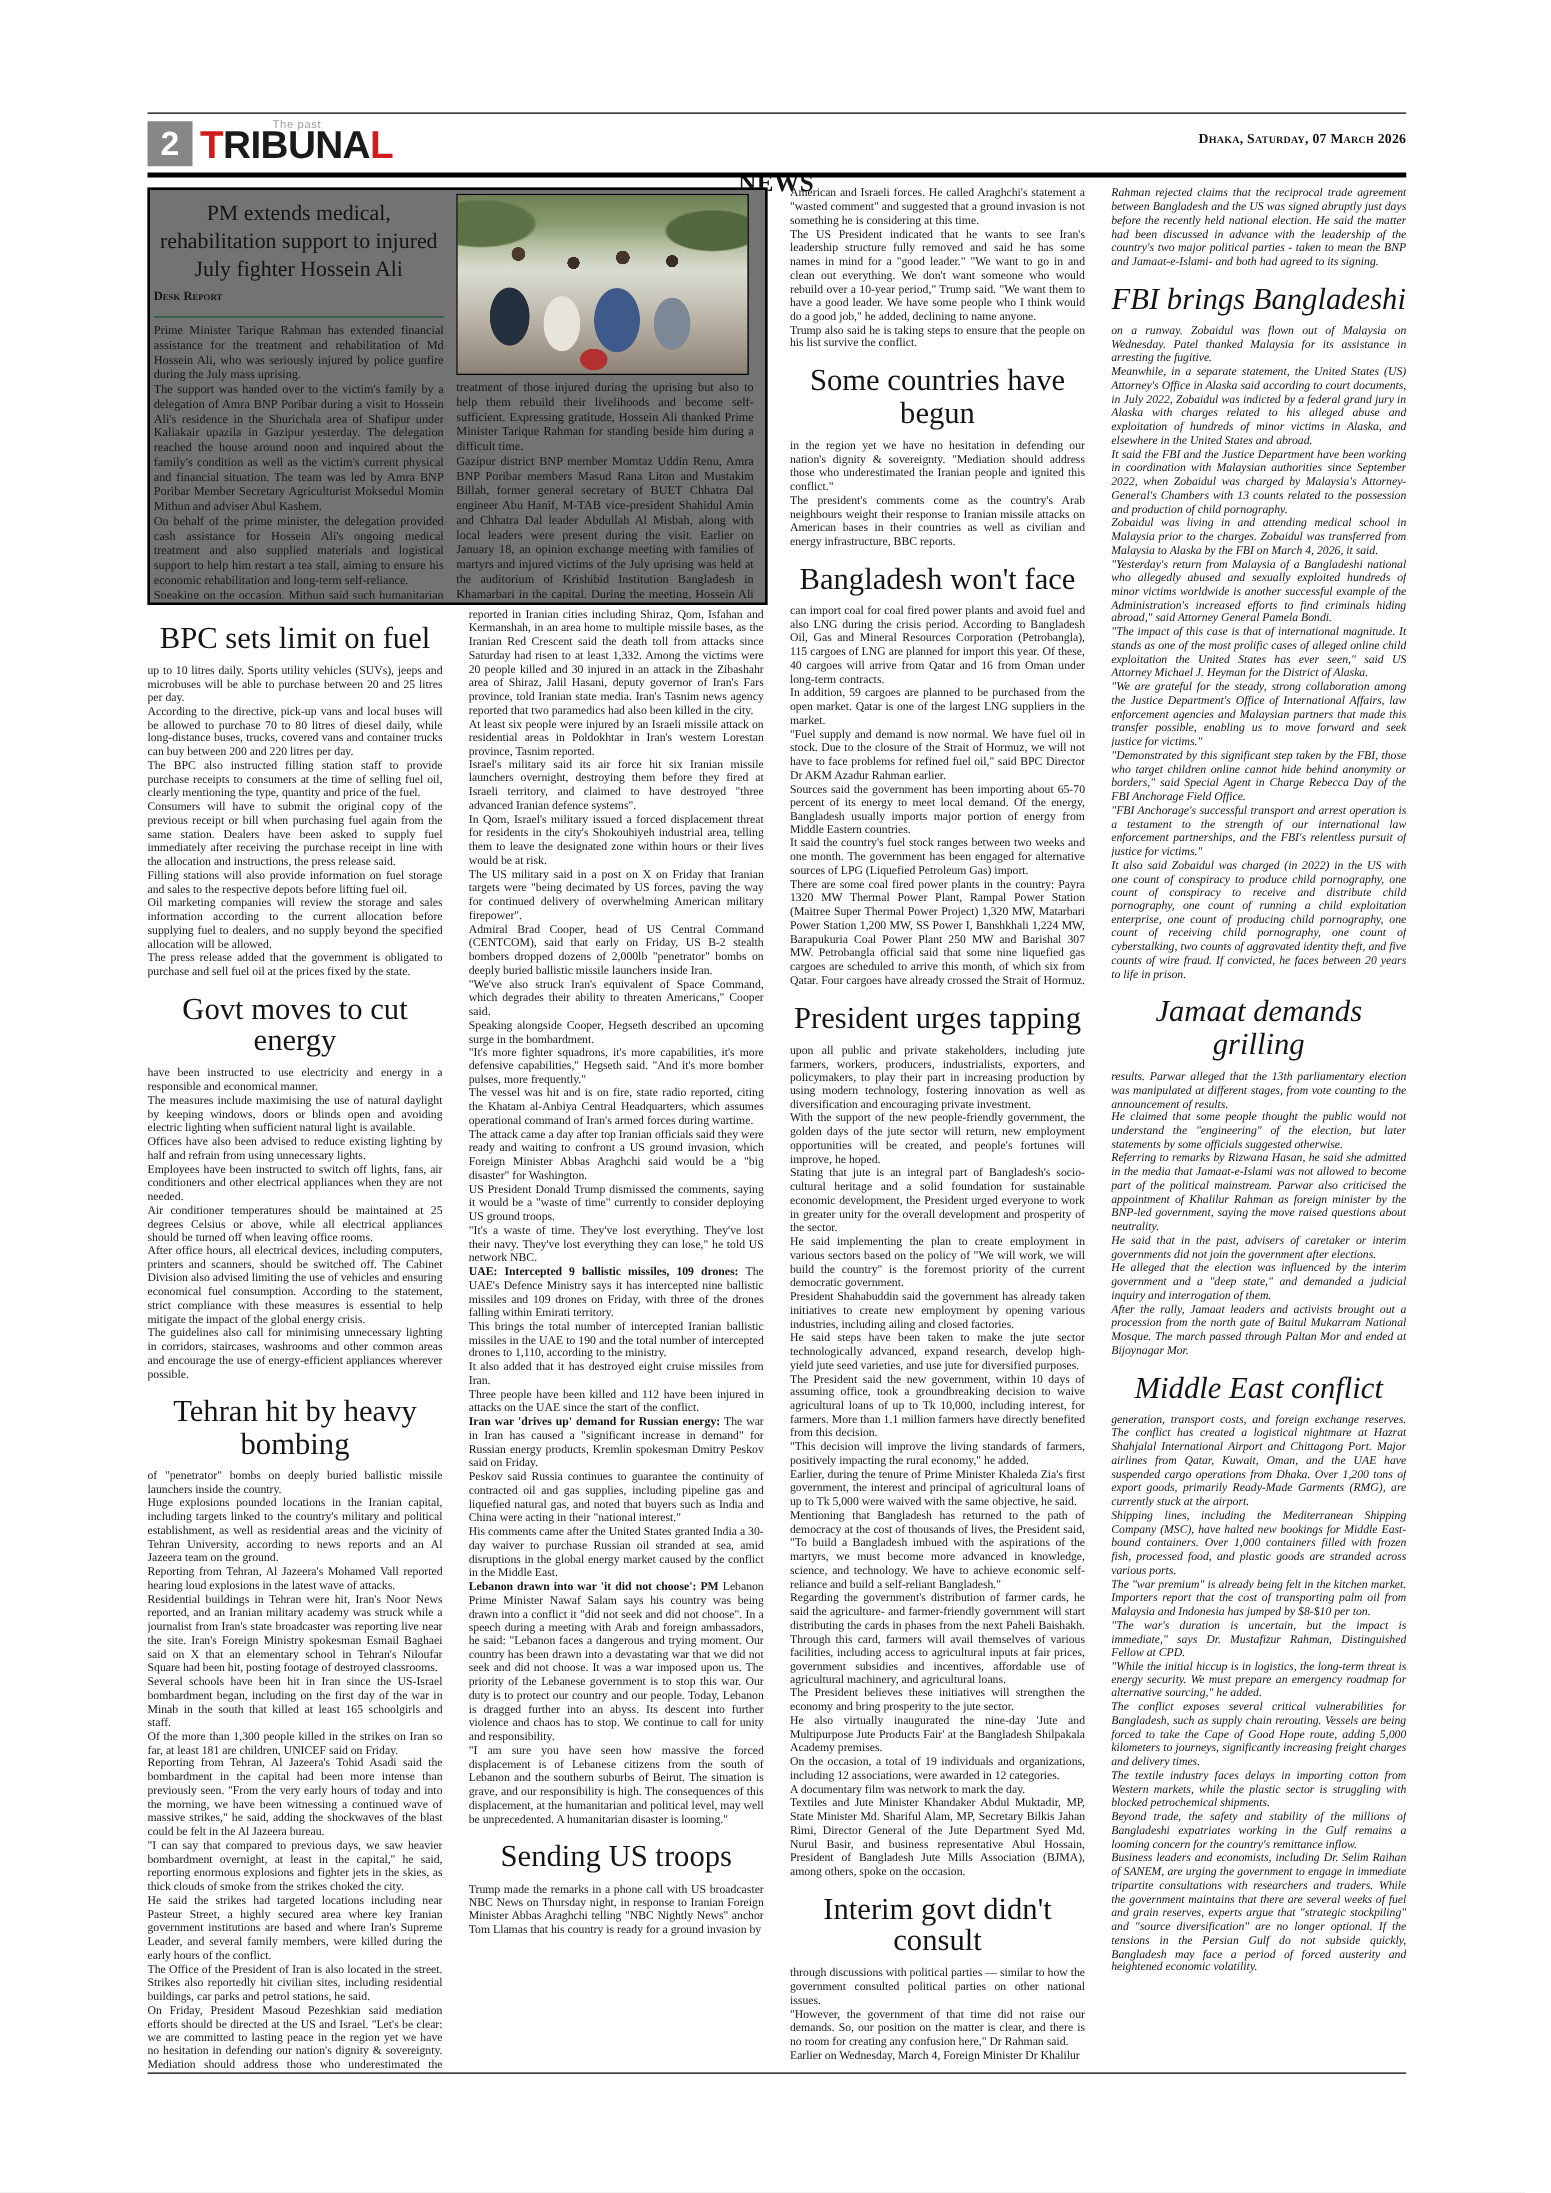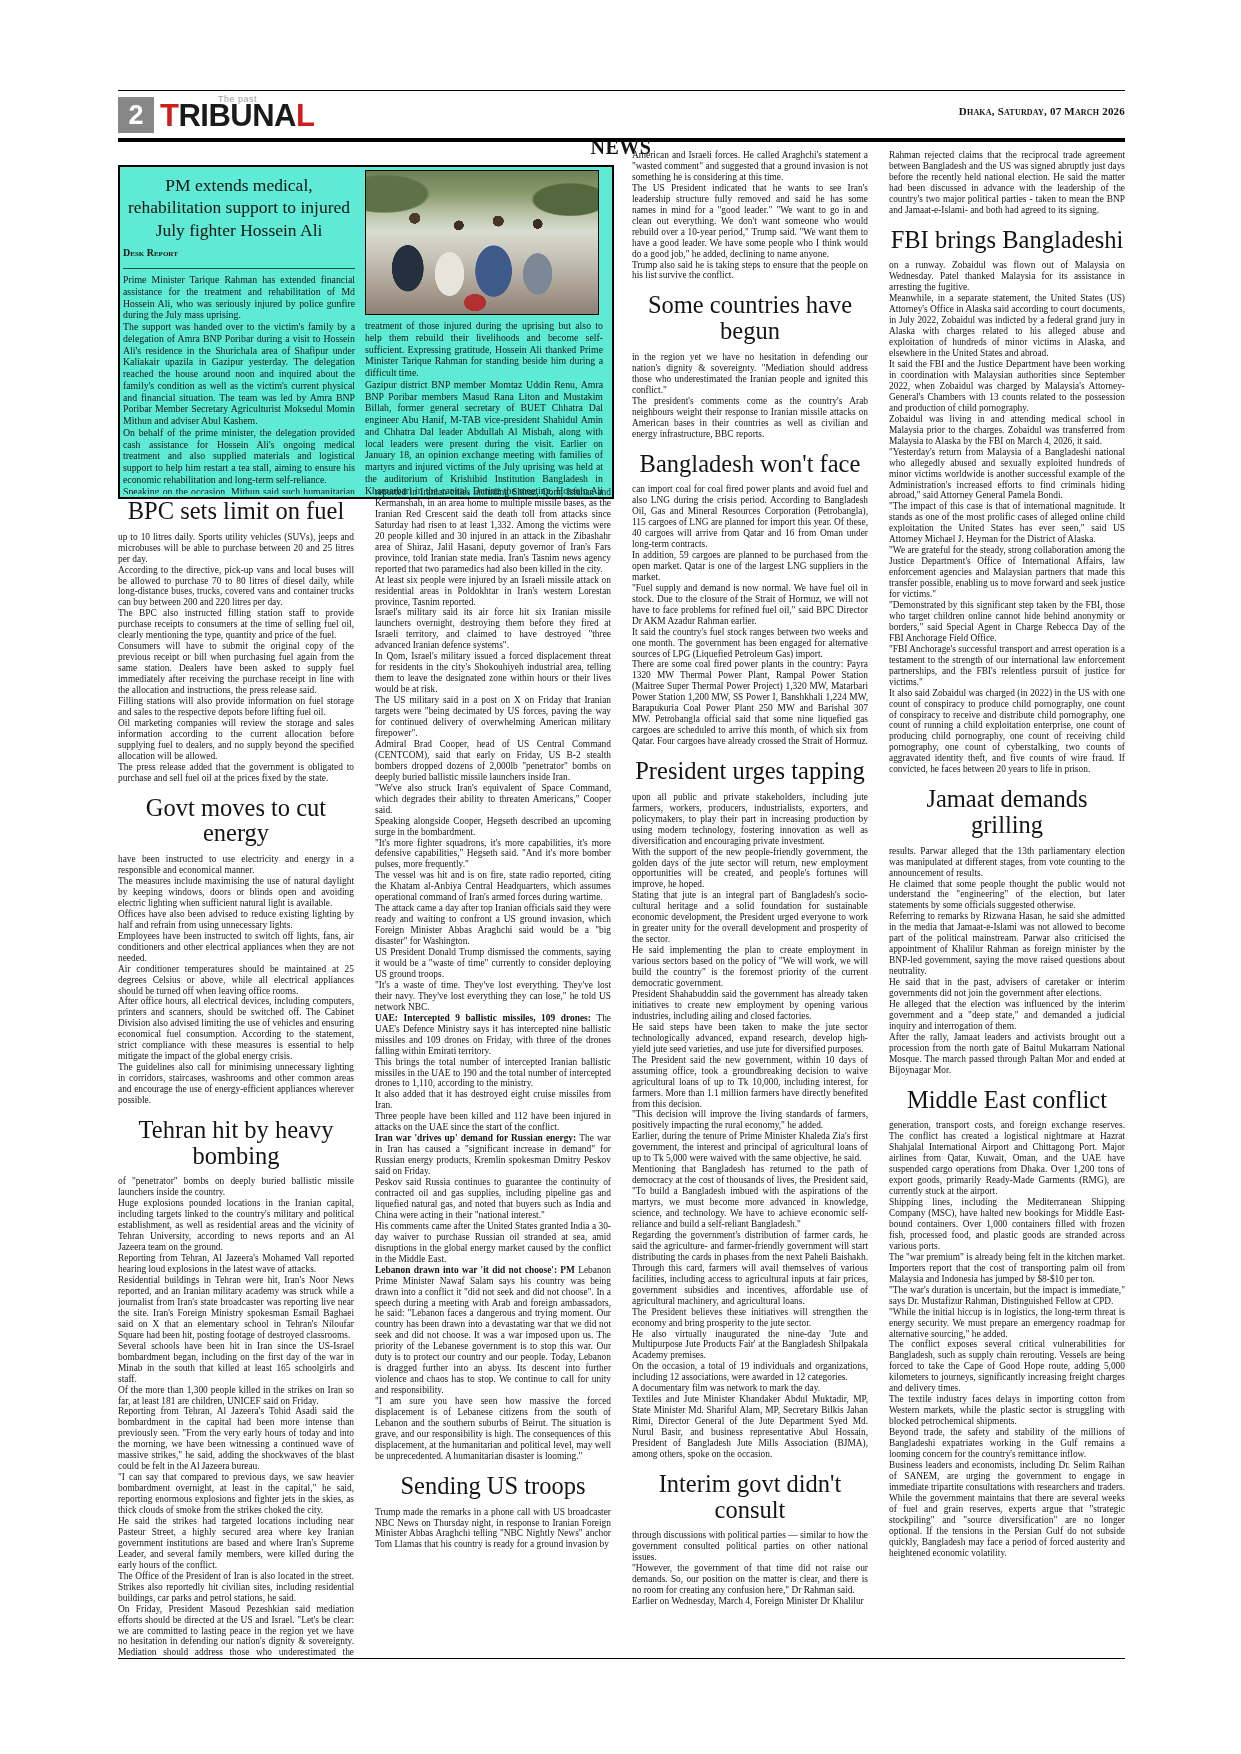--- a/index.html
+++ b/index.html
@@ -19,21 +19,21 @@
            font-weight:bold;font-size:20px;letter-spacing:.5px;margin-top:37px;}
   .dateline{position:absolute;left:790px;top:105px;width:335px;text-align:right;
            font-weight:bold;font-size:11px;font-variant:small-caps;letter-spacing:.2px;}
   
   .col{position:absolute;overflow:hidden;}
   .bp{margin:0;font-size:9.4px;line-height:1.165;text-align:justify;}
   .bp b{font-weight:bold;}
   .hl{font-size:24.5px;line-height:1.05;text-align:center;font-weight:400;margin:11px 0 8px;}
   
   .box{position:absolute;left:118px;top:150px;width:486px;height:324px;border:2.5px solid #000;
-       padding:3px 3px;display:flex;gap:10px;overflow:hidden;background:#5eead4;margin-top:15px;}
+       padding:3px 3px;display:flex;gap:10px;overflow:hidden;background:#737373;}
   .box-col{overflow:hidden;}
   .box-col.left{width:232px;}
   .box-col.right{width:238px;}
   .box .bp{font-size:9.8px;line-height:1.2;}
   .box-hl{font-size:17.5px;line-height:1.28;text-align:center;margin:4px 2px 6px;}
   .byline{font-weight:bold;font-size:10px;font-variant:small-caps;border-bottom:1px solid #14532d;
           padding-bottom:10px;margin:2px 0 5px;}
   .photo{width:232px;height:143px;border:1.5px solid #000;margin:0 0 5px 0;position:relative;
     background:
       radial-gradient(circle 9px at 21% 33%, #4a3a2c 0 60%, transparent 62%),
@@ -143,20 +143,21 @@
       <p class="bp">American and Israeli forces. He called Araghchi's statement a "wasted comment" and suggested that a ground invasion is not something he is considering at this time.</p>
       <p class="bp">The US President indicated that he wants to see Iran's leadership structure fully removed and said he has some names in mind for a "good leader." "We want to go in and clean out everything. We don't want someone who would rebuild over a 10-year period," Trump said. "We want them to have a good leader. We have some people who I think would do a good job," he added, declining to name anyone.</p>
       <p class="bp">Trump also said he is taking steps to ensure that the people on his list survive the conflict.</p>
       <div class="hl">Some countries have begun</div>
       <p class="bp">in the region yet we have no hesitation in defending our nation's dignity &amp; sovereignty. "Mediation should address those who underestimated the Iranian people and ignited this conflict."</p>
       <p class="bp">The president's comments come as the country's Arab neighbours weight their response to Iranian missile attacks on American bases in their countries as well as civilian and energy infrastructure, BBC reports.</p>
       <div class="hl">Bangladesh won't face</div>
       <p class="bp">can import coal for coal fired power plants and avoid fuel and also LNG during the crisis period. According to Bangladesh Oil, Gas and Mineral Resources Corporation (Petrobangla), 115 cargoes of LNG are planned for import this year. Of these, 40 cargoes will arrive from Qatar and 16 from Oman under long-term contracts.</p>
       <p class="bp">In addition, 59 cargoes are planned to be purchased from the open market. Qatar is one of the largest LNG suppliers in the market.</p>
       <p class="bp">"Fuel supply and demand is now normal. We have fuel oil in stock. Due to the closure of the Strait of Hormuz, we will not have to face problems for refined fuel oil," said BPC Director Dr AKM Azadur Rahman earlier.</p>
+      <p class="bp">Sources said the government has been importing about 65-70 percent of its energy to meet local demand. Of the energy, Bangladesh usually imports major portion of energy from Middle Eastern countries.</p>
       <p class="bp">It said the country's fuel stock ranges between two weeks and one month. The government has been engaged for alternative sources of LPG (Liquefied Petroleum Gas) import.</p>
       <p class="bp">There are some coal fired power plants in the country: Payra 1320 MW Thermal Power Plant, Rampal Power Station (Maitree Super Thermal Power Project) 1,320 MW, Matarbari Power Station 1,200 MW, SS Power I, Banshkhali 1,224 MW, Barapukuria Coal Power Plant 250 MW and Barishal 307 MW. Petrobangla official said that some nine liquefied gas cargoes are scheduled to arrive this month, of which six from Qatar. Four cargoes have already crossed the Strait of Hormuz.</p>
       <div class="hl">President urges tapping</div>
       <p class="bp">upon all public and private stakeholders, including jute farmers, workers, producers, industrialists, exporters, and policymakers, to play their part in increasing production by using modern technology, fostering innovation as well as diversification and encouraging private investment.</p>
       <p class="bp">With the support of the new people-friendly government, the golden days of the jute sector will return, new employment opportunities will be created, and people's fortunes will improve, he hoped.</p>
       <p class="bp">Stating that jute is an integral part of Bangladesh's socio-cultural heritage and a solid foundation for sustainable economic development, the President urged everyone to work in greater unity for the overall development and prosperity of the sector.</p>
       <p class="bp">He said implementing the plan to create employment in various sectors based on the policy of "We will work, we will build the country" is the foremost priority of the current democratic government.</p>
       <p class="bp">President Shahabuddin said the government has already taken initiatives to create new employment by opening various industries, including ailing and closed factories.</p>
       <p class="bp">He said steps have been taken to make the jute sector technologically advanced, expand research, develop high-yield jute seed varieties, and use jute for diversified purposes.</p>
       <p class="bp">The President said the new government, within 10 days of assuming office, took a groundbreaking decision to waive agricultural loans of up to Tk 10,000, including interest, for farmers. More than 1.1 million farmers have directly benefited from this decision.</p>
@@ -167,21 +168,21 @@
       <p class="bp">The President believes these initiatives will strengthen the economy and bring prosperity to the jute sector.</p>
       <p class="bp">He also virtually inaugurated the nine-day 'Jute and Multipurpose Jute Products Fair' at the Bangladesh Shilpakala Academy premises.</p>
       <p class="bp">On the occasion, a total of 19 individuals and organizations, including 12 associations, were awarded in 12 categories.</p>
       <p class="bp">A documentary film was network to mark the day.</p>
       <p class="bp">Textiles and Jute Minister Khandaker Abdul Muktadir, MP, State Minister Md. Shariful Alam, MP, Secretary Bilkis Jahan Rimi, Director General of the Jute Department Syed Md. Nurul Basir, and business representative Abul Hossain, President of Bangladesh Jute Mills Association (BJMA), among others, spoke on the occasion.</p>
       <div class="hl">Interim govt didn't consult</div>
       <p class="bp">through discussions with political parties — similar to how the government consulted political parties on other national issues.</p>
       <p class="bp">"However, the government of that time did not raise our demands. So, our position on the matter is clear, and there is no room for creating any confusion here," Dr Rahman said.</p>
       <p class="bp">Earlier on Wednesday, March 4, Foreign Minister Dr Khalilur</p>
     </div>
-  <div class="col" style="left:889px;top:150px;width:236px;height:1507px;">
+  <div class="col" style="left:889px;top:150px;width:236px;height:1507px;font-style:italic;">
       <p class="bp">Rahman rejected claims that the reciprocal trade agreement between Bangladesh and the US was signed abruptly just days before the recently held national election. He said the matter had been discussed in advance with the leadership of the country's two major political parties - taken to mean the BNP and Jamaat-e-Islami- and both had agreed to its signing.</p>
       <div class="hl">FBI brings Bangladeshi</div>
       <p class="bp">on a runway. Zobaidul was flown out of Malaysia on Wednesday. Patel thanked Malaysia for its assistance in arresting the fugitive.</p>
       <p class="bp">Meanwhile, in a separate statement, the United States (US) Attorney's Office in Alaska said according to court documents, in July 2022, Zobaidul was indicted by a federal grand jury in Alaska with charges related to his alleged abuse and exploitation of hundreds of minor victims in Alaska, and elsewhere in the United States and abroad.</p>
       <p class="bp">It said the FBI and the Justice Department have been working in coordination with Malaysian authorities since September 2022, when Zobaidul was charged by Malaysia's Attorney-General's Chambers with 13 counts related to the possession and production of child pornography.</p>
       <p class="bp">Zobaidul was living in and attending medical school in Malaysia prior to the charges. Zobaidul was transferred from Malaysia to Alaska by the FBI on March 4, 2026, it said.</p>
       <p class="bp">"Yesterday's return from Malaysia of a Bangladeshi national who allegedly abused and sexually exploited hundreds of minor victims worldwide is another successful example of the Administration's increased efforts to find criminals hiding abroad," said Attorney General Pamela Bondi.</p>
       <p class="bp">"The impact of this case is that of international magnitude. It stands as one of the most prolific cases of alleged online child exploitation the United States has ever seen," said US Attorney Michael J. Heyman for the District of Alaska.</p>
       <p class="bp">"We are grateful for the steady, strong collaboration among the Justice Department's Office of International Affairs, law enforcement agencies and Malaysian partners that made this transfer possible, enabling us to move forward and seek justice for victims."</p>
       <p class="bp">"Demonstrated by this significant step taken by the FBI, those who target children online cannot hide behind anonymity or borders," said Special Agent in Charge Rebecca Day of the FBI Anchorage Field Office.</p>

